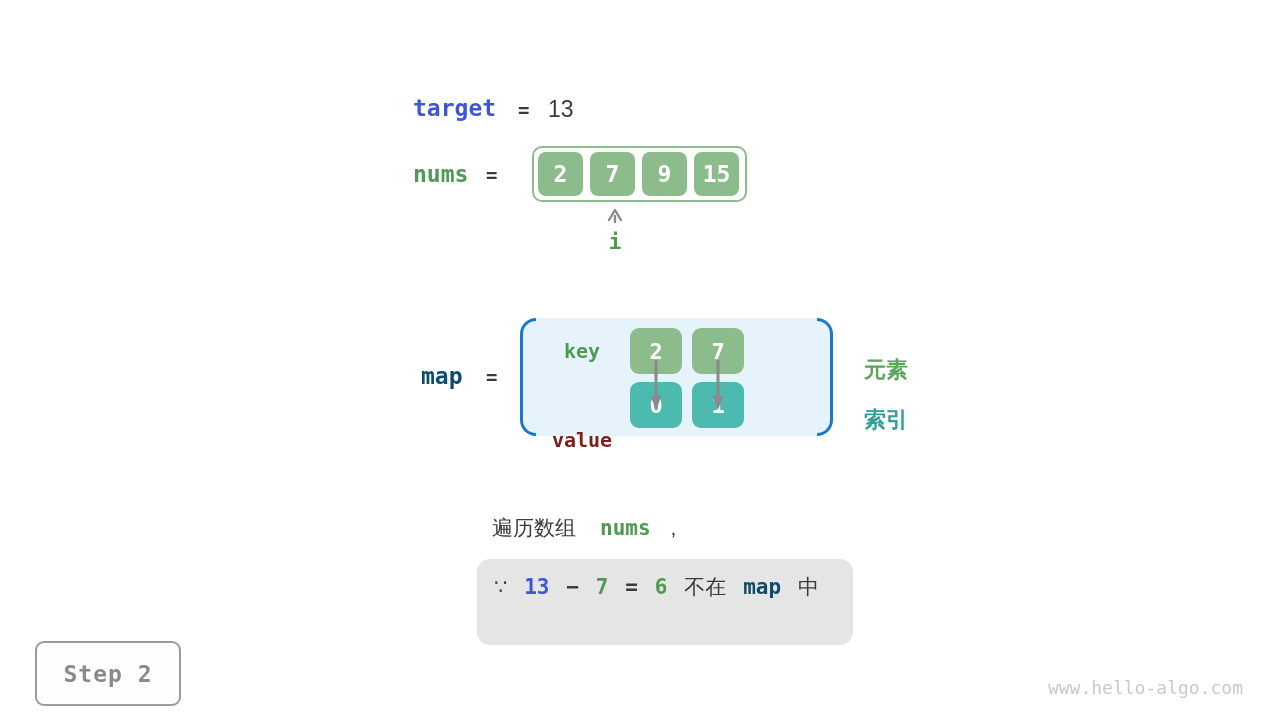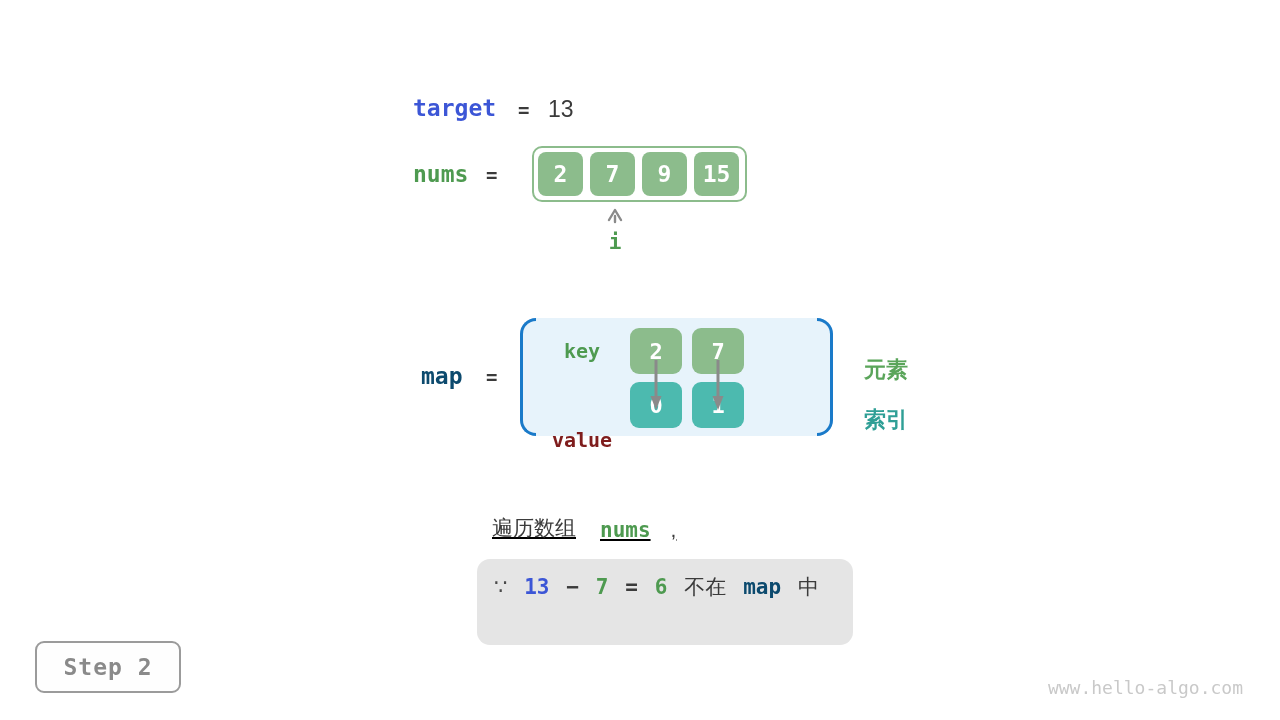--- a/index.html
+++ b/index.html
@@ -55,39 +55,39 @@
   .kcell{background:#8cbc8c;top:10px;}
   .vcell{background:#4cbaaf;top:64px;}
   .c1{left:110px;}.c2{left:172px;}
   .kv-arrow{position:absolute;width:14px;height:54px;top:40px;}
   .a1{left:129px;}.a2{left:191px;}
   .side-label{font-size:22px;font-weight:bold;margin-top:14px;}
   .el{left:864px;top:341px;color:#5aa55a;}
   .il{left:864px;top:391px;color:#2f9f96;text-align:right;}
 
   
-  .caption{left:492px;top:514px;font-size:21px;display:flex;align-items:flex-end;text-decoration:underline;}
+  .caption{left:492px;top:514px;font-size:21px;display:flex;align-items:center;}
   .caption .cn{color:#3b3b3b;}
   .caption .code{color:#4e9a50;font-weight:bold;margin:0 20px 0 24px;font-size:21px;}
 
   
   .notebox{
     left:477px;top:559px;width:376px;height:86px;box-sizing:border-box;
     background:#e5e5e5;border-radius:13px;padding:9px 0 4px 17px;
   }
   .nline{line-height:37px;font-size:21px;white-space:nowrap;}
   .tok{margin-right:11px;}
   .tok.num{font-weight:bold;font-family:"DejaVu Sans Mono","Liberation Mono",monospace;}
   .tok.op{font-family:"DejaVu Sans Mono","Liberation Mono",monospace;font-weight:bold;color:#3b3b3b;}
   .tok.cn{color:#3b3b3b;}
   .tok.sym{color:#4a4a4a;}
 
   
   .step{
-    left:35px;top:641px;width:146px;height:52px;box-sizing:border-box;
+    left:35px;top:641px;width:146px;height:65px;box-sizing:border-box;
     border:2px solid #9b9b9b;border-radius:9px;background:#fefefe;
     display:flex;align-items:center;justify-content:center;
     color:#8a8a8a;font-size:23px;font-weight:bold;letter-spacing:1px;
   }
   .wm{right:37px;top:677px;font-size:18px;color:#c9c9c9;}
 </style>
 </head>
 <body>
 
 <div class="canvas">

